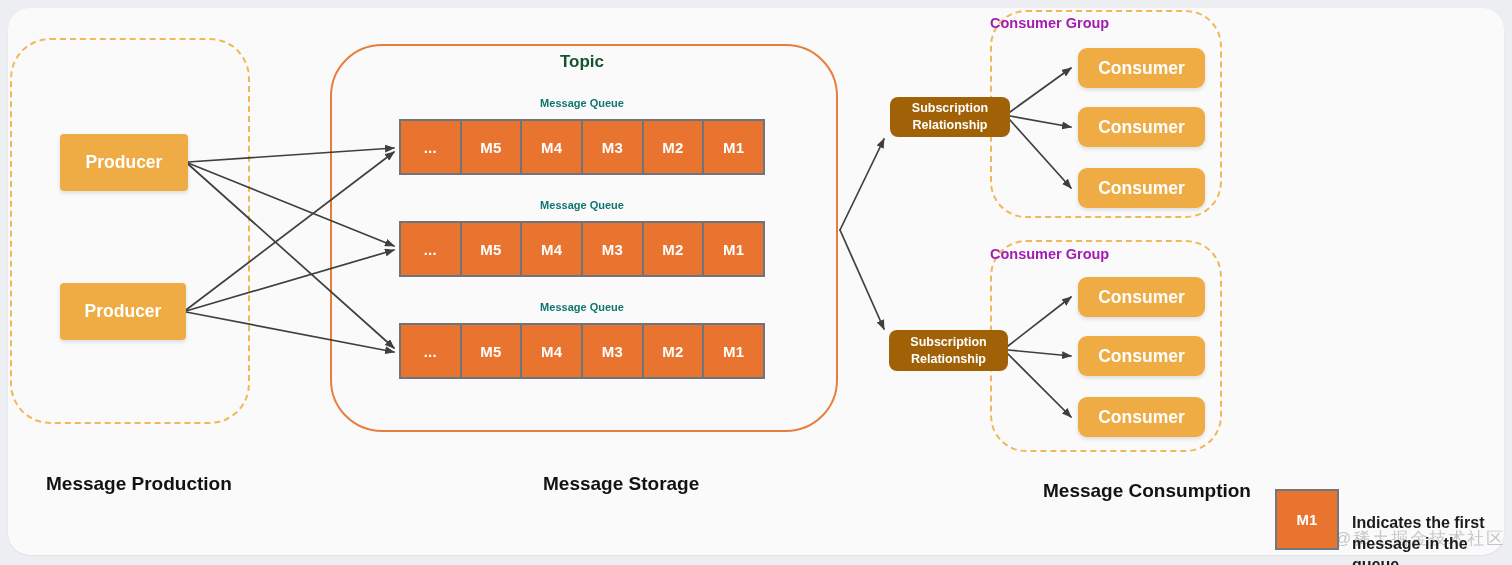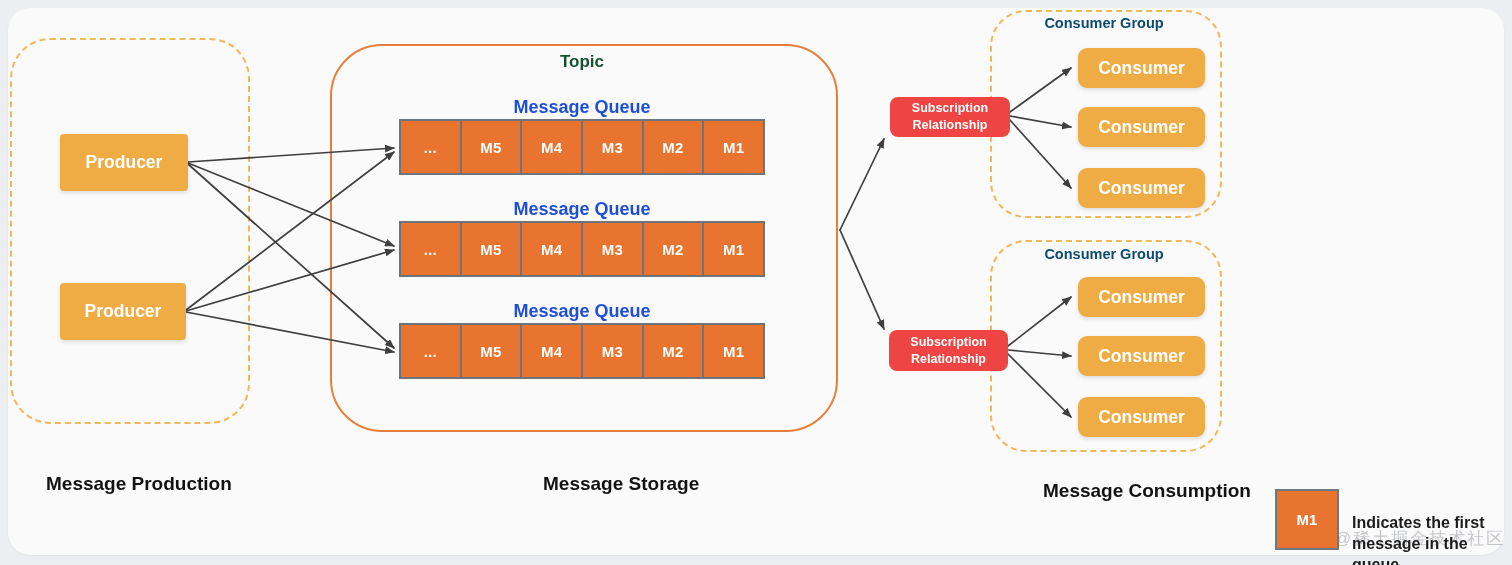--- a/index.html
+++ b/index.html
@@ -18,45 +18,45 @@
   .dashed-container{
     position:absolute;border:2px dashed #f1b85a;border-radius:40px;z-index:1;
   }
   .topic-container{
     position:absolute;border:2px solid #e87e3c;border-radius:52px;z-index:1;background:transparent;
   }
   .topic-title{
     position:absolute;text-align:center;font-size:17px;font-weight:600;color:#14532d;z-index:3;
   }
   .queue-label{
-    position:absolute;width:366px;text-align:center;font-size:18px;font-weight:600;color:#1d4ed8;z-index:3;
+    position:absolute;width:366px;text-align:center;font-size:11px;font-weight:600;color:#0f766e;z-index:3;
   }
   .queue-row{
     position:absolute;display:flex;border:2px solid #6d747c;z-index:3;background:#6d747c;
   }
   .queue-cell{
     flex:1;background:#e8742f;border-right:2px solid #6d747c;
     display:flex;align-items:center;justify-content:center;
     color:#fff;font-size:15px;font-weight:600;letter-spacing:.3px;
   }
   .queue-cell:last-child{border-right:none;}
   .node{
     position:absolute;display:flex;align-items:center;justify-content:center;
     color:#fff;font-weight:600;z-index:3;
   }
   .amber{
     background:#f0ac44;border-radius:4px;font-size:17.5px;
     box-shadow:0 2px 4px rgba(0,0,0,.12);
   }
   .sub-box{
-    background:#ef4444;border-radius:8px;font-size:12.5px;font-weight:700;
+    background:#a16207;border-radius:8px;font-size:12.5px;font-weight:700;
     text-align:center;line-height:1.35;flex-direction:column;
   }
   .group-title{
-    position:absolute;text-align:center;font-size:14.5px;font-weight:600;color:#0c4a6e;z-index:3;
+    position:absolute;font-size:14.5px;font-weight:600;color:#a21caf;z-index:3;
   }
   .caption{
     position:absolute;font-size:19px;font-weight:700;color:#121212;z-index:3;white-space:nowrap;
   }
   .legend-box{
     position:absolute;background:#e8742f;border:2px solid #6f7780;
     display:flex;align-items:center;justify-content:center;
     color:#fff;font-size:15px;font-weight:600;z-index:4;
   }
   .legend-text{

